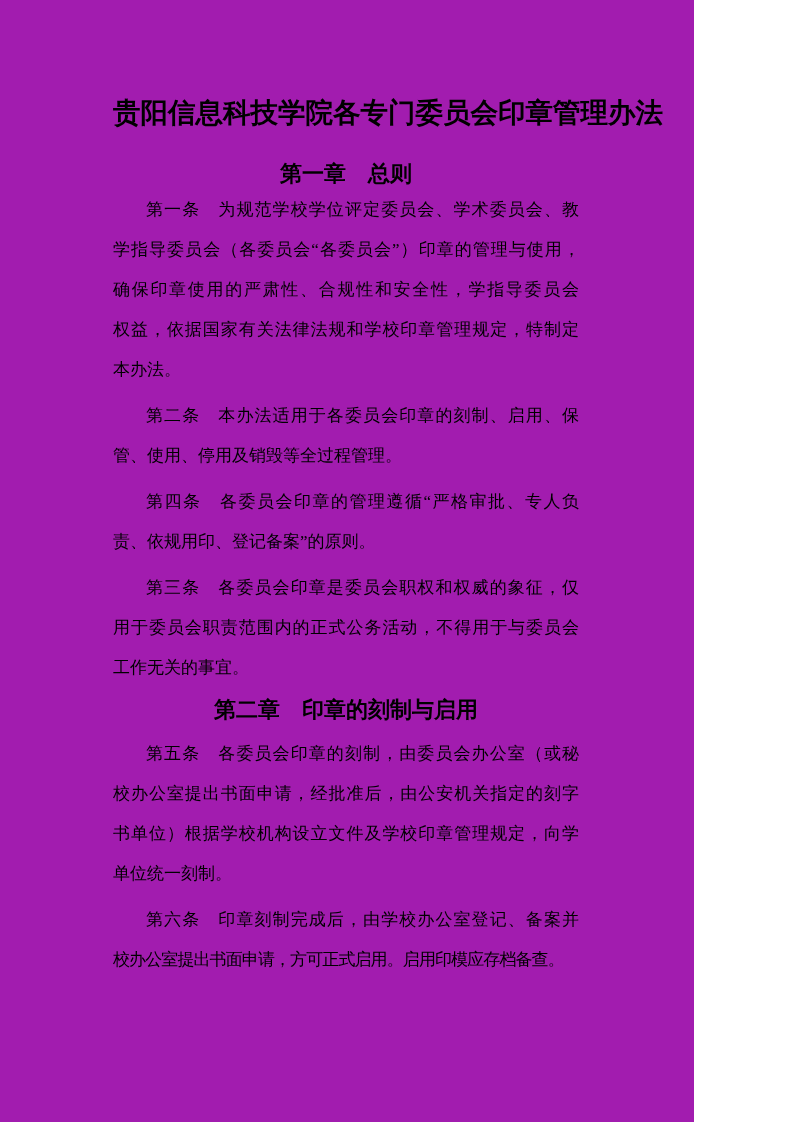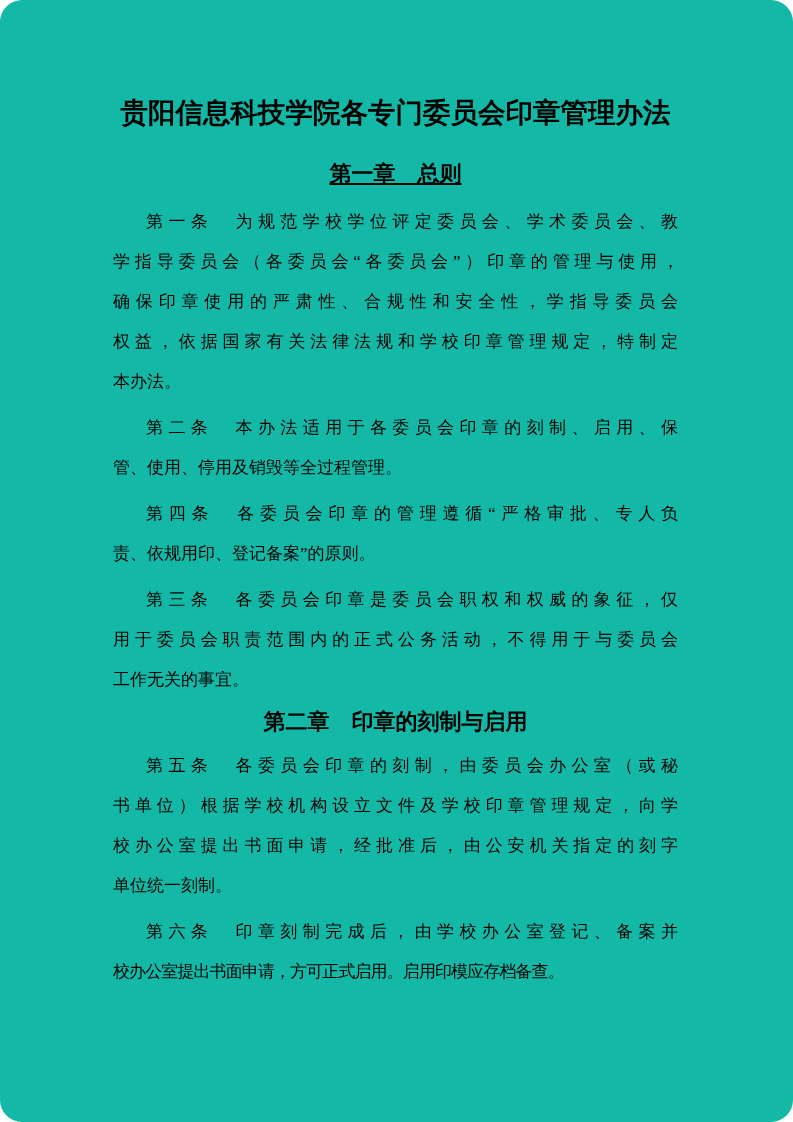--- a/index.html
+++ b/index.html
@@ -8,46 +8,45 @@
     background: #ffffff;
   }
   body {
     width: 793px;
     height: 1122px;
     overflow: hidden;
     color: #000000;
   }
   .page {
     box-sizing: border-box;
-    width: 793px;
+    width: 694px;
     height: 1122px;
     padding: 94px 115px 0 113px;
-    background: #14b8a6;
-    border-radius: 22px;
+    background: #a21caf;
   }
   .doc-title {
     margin: 0;
     font-family: "Liberation Sans", "DejaVu Sans", sans-serif;
     font-weight: bold;
     font-size: 27.5px;
     line-height: 38px;
     text-align: center;
     letter-spacing: 0;
     white-space: nowrap;
   }
   .chapter-heading {
     margin: 0;
     font-family: "Liberation Sans", "DejaVu Sans", sans-serif;
     font-weight: bold;
     font-size: 22px;
     line-height: 32px;
     text-align: center;
     white-space: nowrap;
   }
-  .chapter-heading.ch1 { margin: 26px 0 12px 0; text-decoration: underline; }
+  .chapter-heading.ch1 { margin: 26px 0 0 0; }
   .chapter-heading.ch2 { margin: 2px 0 8px 0; }
   .para {
     margin: 0 0 6px 0;
   }
   .line {
     font-family: "Liberation Serif", "DejaVu Serif", serif;
     font-size: 17px;
     line-height: 40px;
     text-align: justify;
     text-align-last: justify;
@@ -88,22 +87,22 @@
   <div class="para">
     <div class="line first">第三条　各委员会印章是委员会职权和权威的象征，仅</div>
     <div class="line">用于委员会职责范围内的正式公务活动，不得用于与委员会</div>
     <div class="line last">工作无关的事宜。</div>
   </div>
 
   <h2 class="chapter-heading ch2">第二章　印章的刻制与启用</h2>
 
   <div class="para">
     <div class="line first">第五条　各委员会印章的刻制，由委员会办公室（或秘</div>
+    <div class="line">校办公室提出书面申请，经批准后，由公安机关指定的刻字</div>
     <div class="line">书单位）根据学校机构设立文件及学校印章管理规定，向学</div>
-    <div class="line">校办公室提出书面申请，经批准后，由公安机关指定的刻字</div>
     <div class="line last">单位统一刻制。</div>
   </div>
 
   <div class="para">
     <div class="line first">第六条　印章刻制完成后，由学校办公室登记、备案并</div>
     <div class="line last squeeze">校办公室提出书面申请，方可正式启用。启用印模应存档备查。</div>
   </div>
 
 </div>
 

